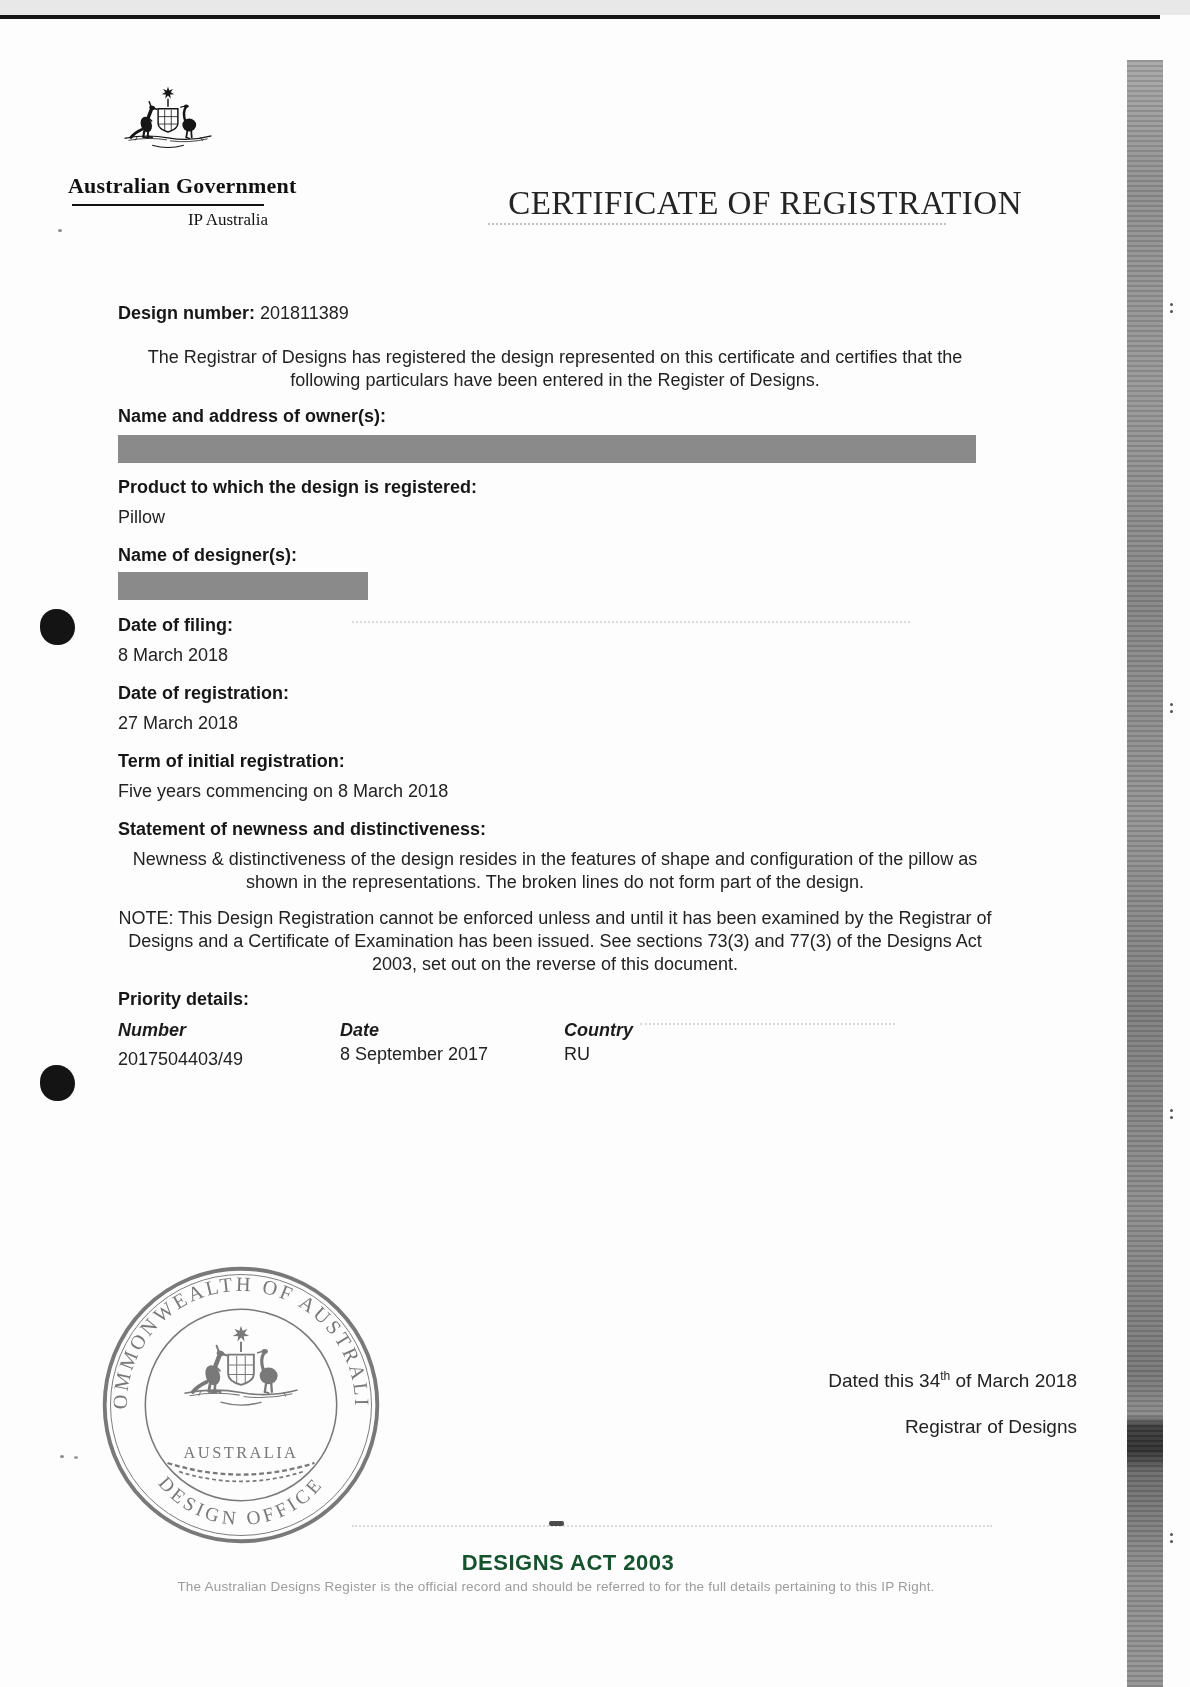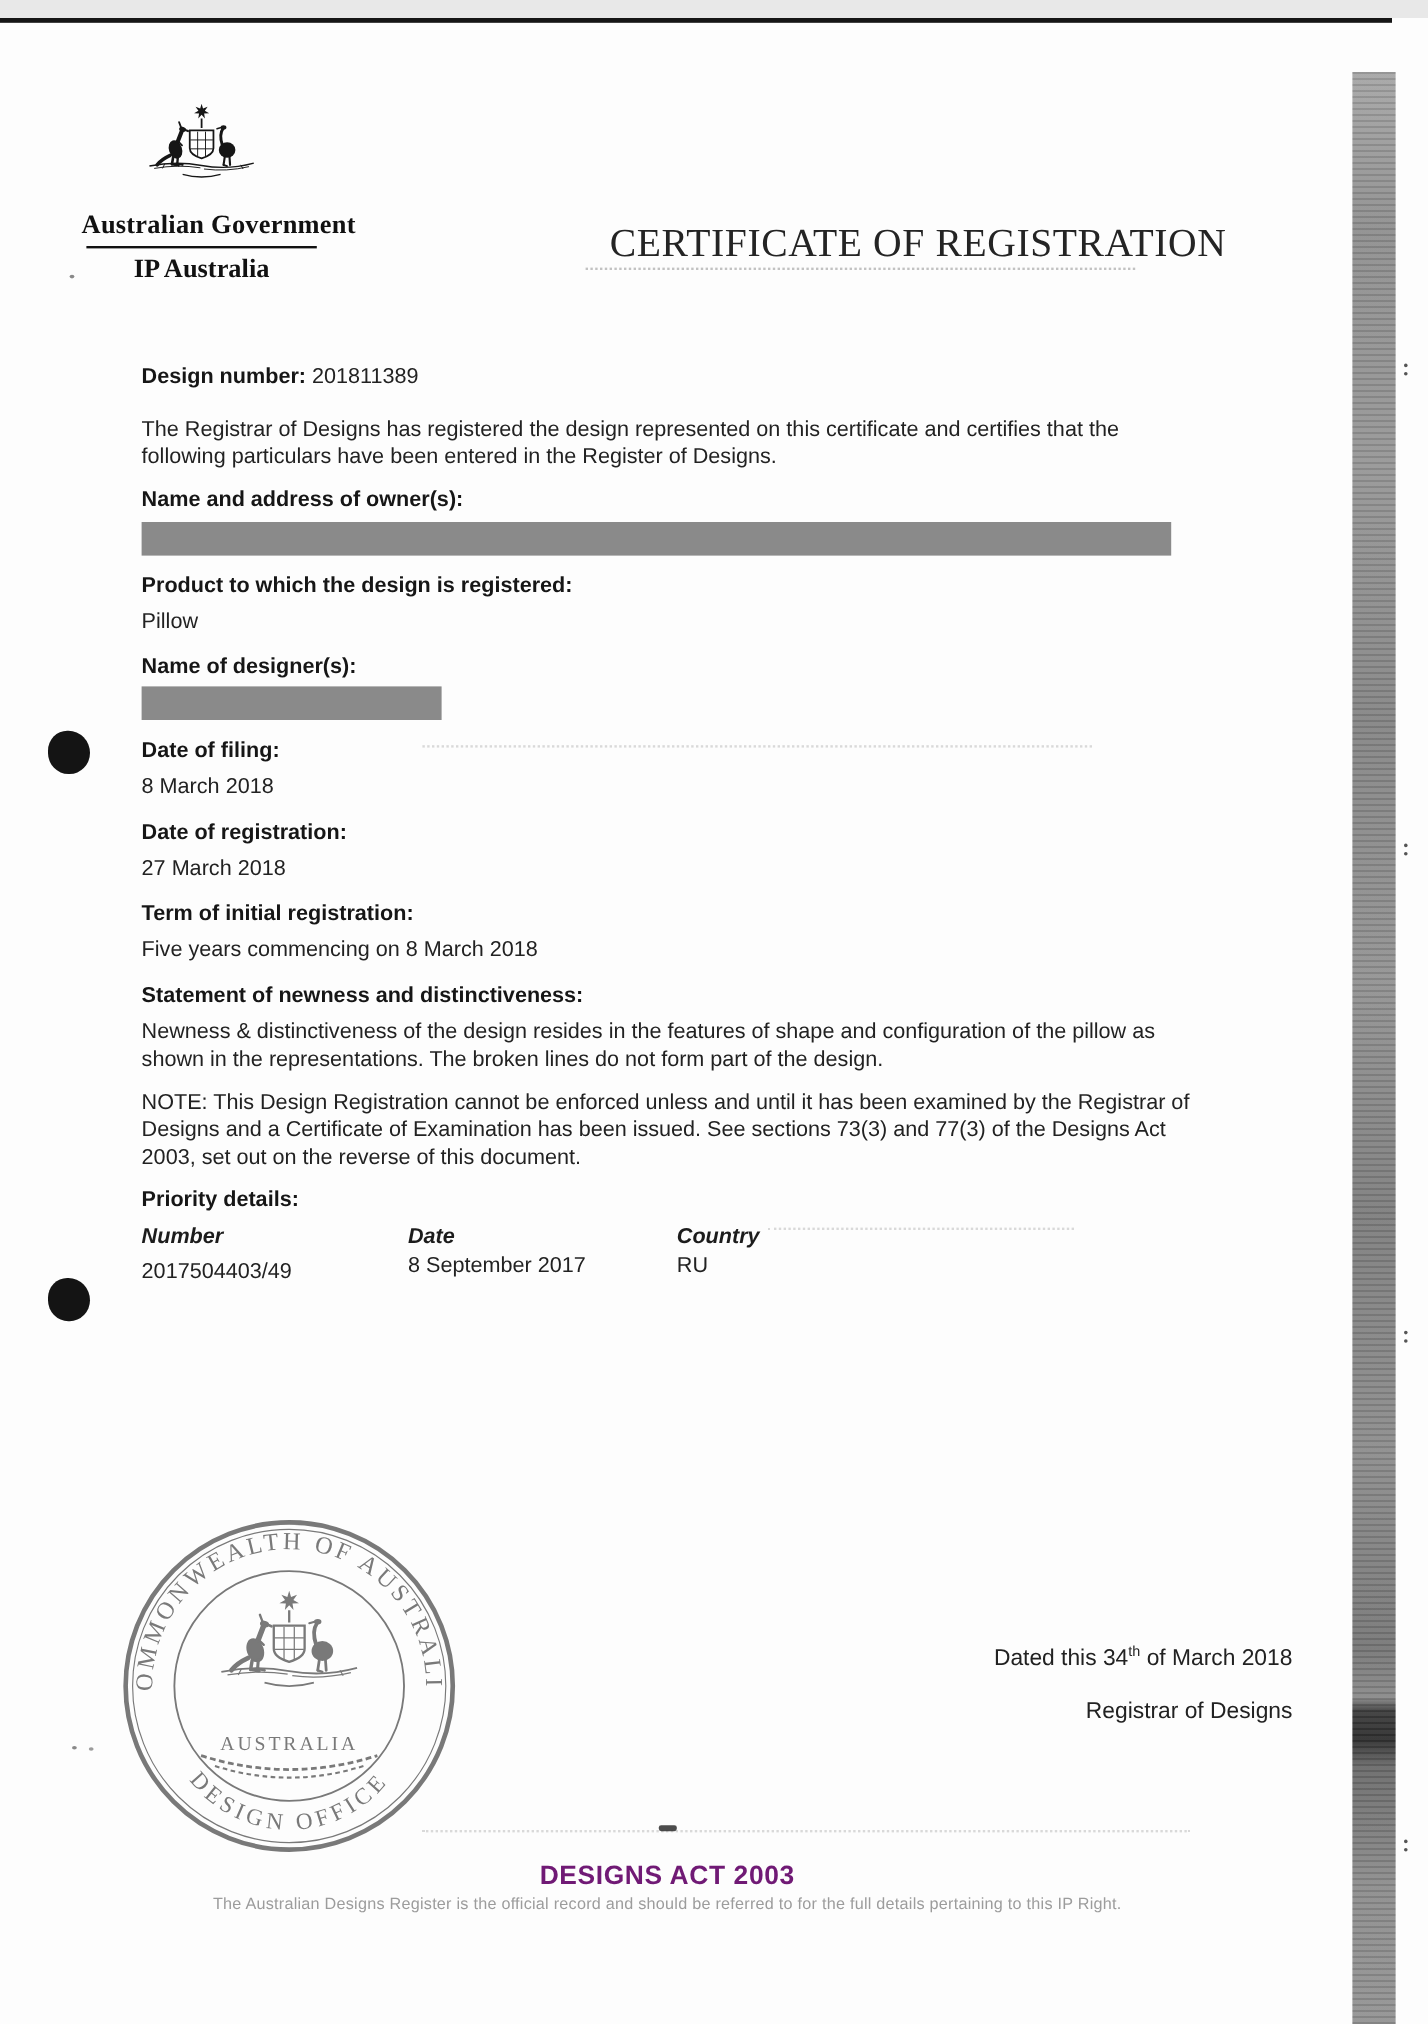--- a/index.html
+++ b/index.html
@@ -20,48 +20,48 @@
   .speckle.faint{border-top:2px dotted rgba(90,90,90,.22);}
   .blob{position:absolute;background:rgba(45,45,45,.85);border-radius:2px;}
   .edge-mark{position:absolute;width:3px;height:3px;background:#555;border-radius:50%;box-shadow:0 7px 0 0 #555;}
   .micro-dot{position:absolute;width:4px;height:3px;background:rgba(60,60,60,.6);border-radius:50%;}
   .hole-dot{position:absolute;width:35px;height:36px;background:#141414;border-radius:47% 53% 50% 50%;}
   
   .logo{position:absolute;left:68px;top:70px;width:200px;text-align:center;}
   .logo .crest{width:120px;height:84px;color:#161616;}
   .logo .gov{font-family:"Liberation Serif",serif;font-weight:bold;font-size:22px;letter-spacing:.2px;color:#111;white-space:nowrap;}
   .logo .rule{height:2px;background:#111;margin:5px 4px 4px 4px;}
-  .logo .agency{font-family:"Liberation Serif",serif;font-weight:bold;font-size:22px;color:#111;}
+  .logo .agency{font-family:"Liberation Serif",serif;font-weight:normal;font-size:17px;color:#111;text-align:right;}
   .title{
     position:absolute;top:170px;right:168px;white-space:nowrap;
     font-family:"Liberation Serif",serif;font-size:33px;color:#242424;letter-spacing:.5px;
   }
   .subtitle{
     position:absolute;top:211px;right:166px;white-space:nowrap;
     font-family:"Liberation Serif",serif;font-size:55px;color:#9b9b9b;letter-spacing:2px;
   }
   
   .content{position:absolute;left:118px;top:0;width:880px;font-size:18px;line-height:23px;}
   .abs{position:absolute;left:0;}
   .lbl{font-weight:bold;color:#161616;white-space:nowrap;}
   .val{color:#222;white-space:nowrap;}
-  .para{width:874px;color:#222;}
+  .para{width:874px;color:#222;text-align:center;}
   .redact{background:#8a8a8a;height:28px;}
   .num-inline .lbl,.num-inline .val{display:inline;}
   
   .pcol-number{left:0;}
   .pcol-date{left:222px;}
   .pcol-country{left:446px;}
   .phead{font-weight:bold;font-style:italic;white-space:nowrap;}
   
   .seal{position:absolute;left:96px;top:1245px;width:290px;height:290px;color:#6e6e6e;opacity:.92;}
   .dated-line{position:absolute;top:1354px;right:113px;font-size:19px;color:#222;white-space:nowrap;}
   .dated-line sup{font-size:12px;}
   .registrar-line{position:absolute;top:1401px;right:113px;font-size:19px;color:#222;white-space:nowrap;}
-  .act-title{position:absolute;top:1535px;left:0;width:1112px;text-align:center;font-size:22px;font-weight:bold;letter-spacing:.5px;color:#701a75;}
+  .act-title{position:absolute;top:1535px;left:0;width:1112px;text-align:center;font-size:22px;font-weight:bold;letter-spacing:.5px;color:#14532d;padding-left:12px;}
   .act-note{position:absolute;top:1564px;left:0;width:1112px;text-align:center;font-size:13.5px;color:#9c9c9c;letter-spacing:.2px;}
 </style>
 </head>
 <body>
 
 <svg width="0" height="0" style="position:absolute" aria-hidden="true">
   <symbol id="crest" viewBox="0 0 240 170">
 
     <polygon fill="currentColor" points="120,3 122.4,11 130.2,7.9 125.4,14.8 132.7,18.9 124.3,19.4 125.6,27.7 120,21.5 114.4,27.7 115.7,19.4 107.3,18.9 114.6,14.8 109.8,7.9 117.6,11"></polygon>
     <line x1="120" y1="28" x2="120" y2="44" stroke="currentColor" stroke-width="3"></line>

